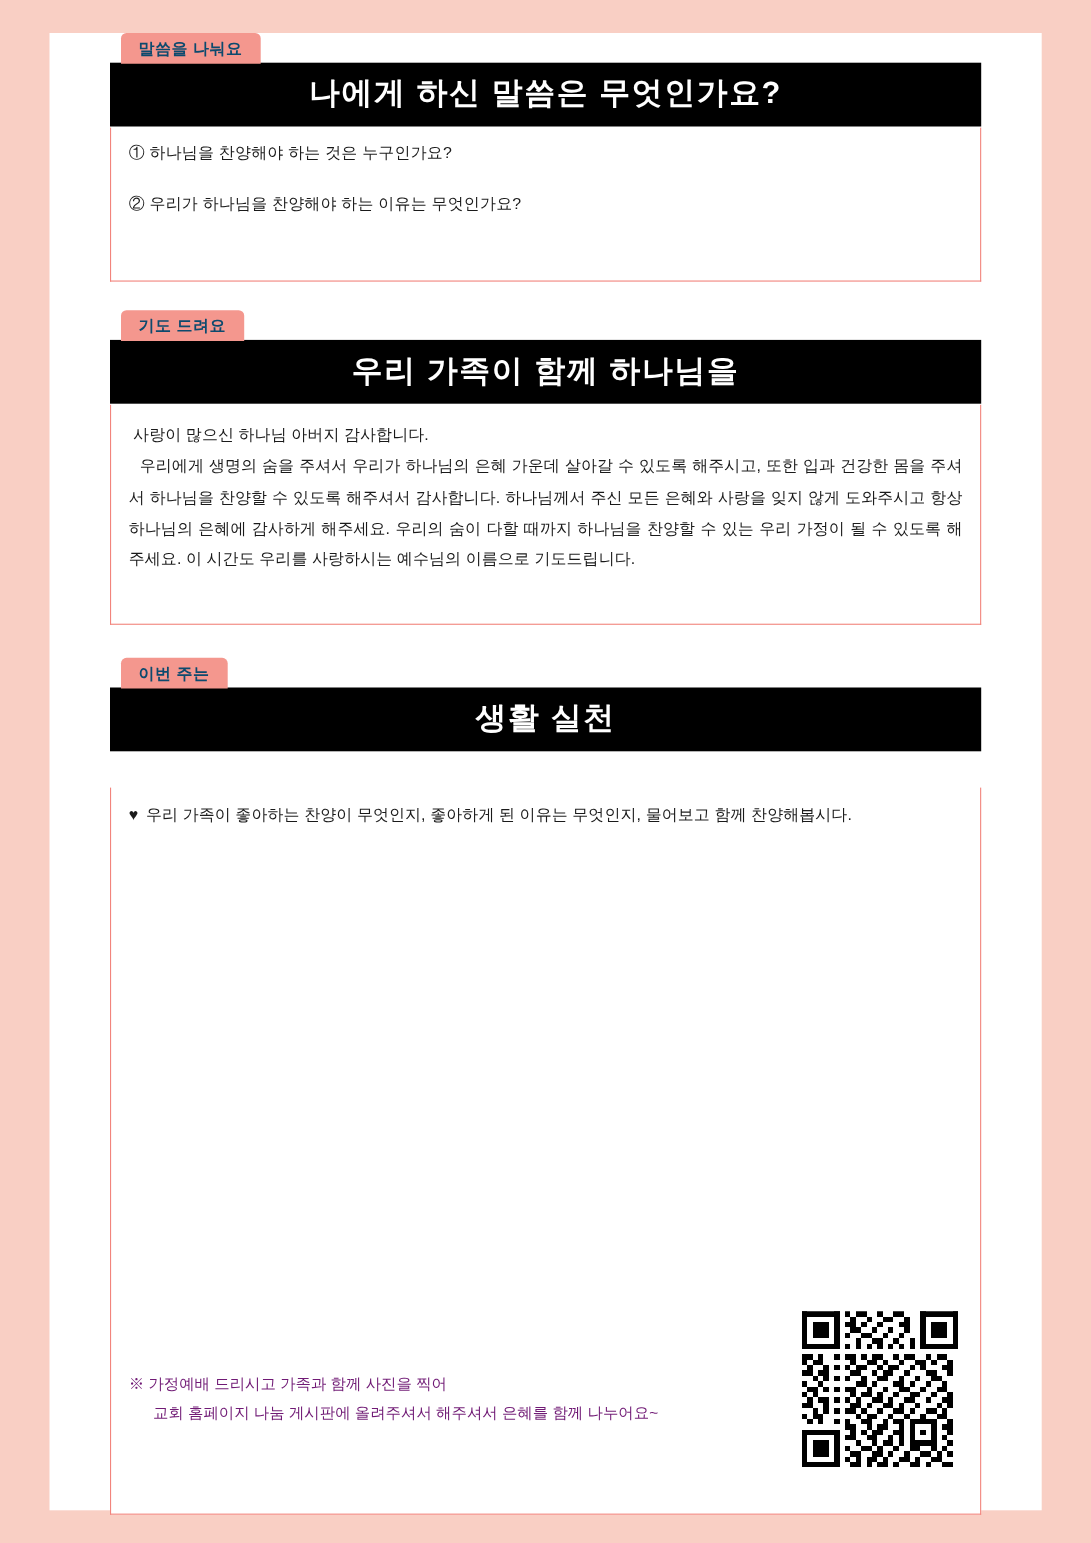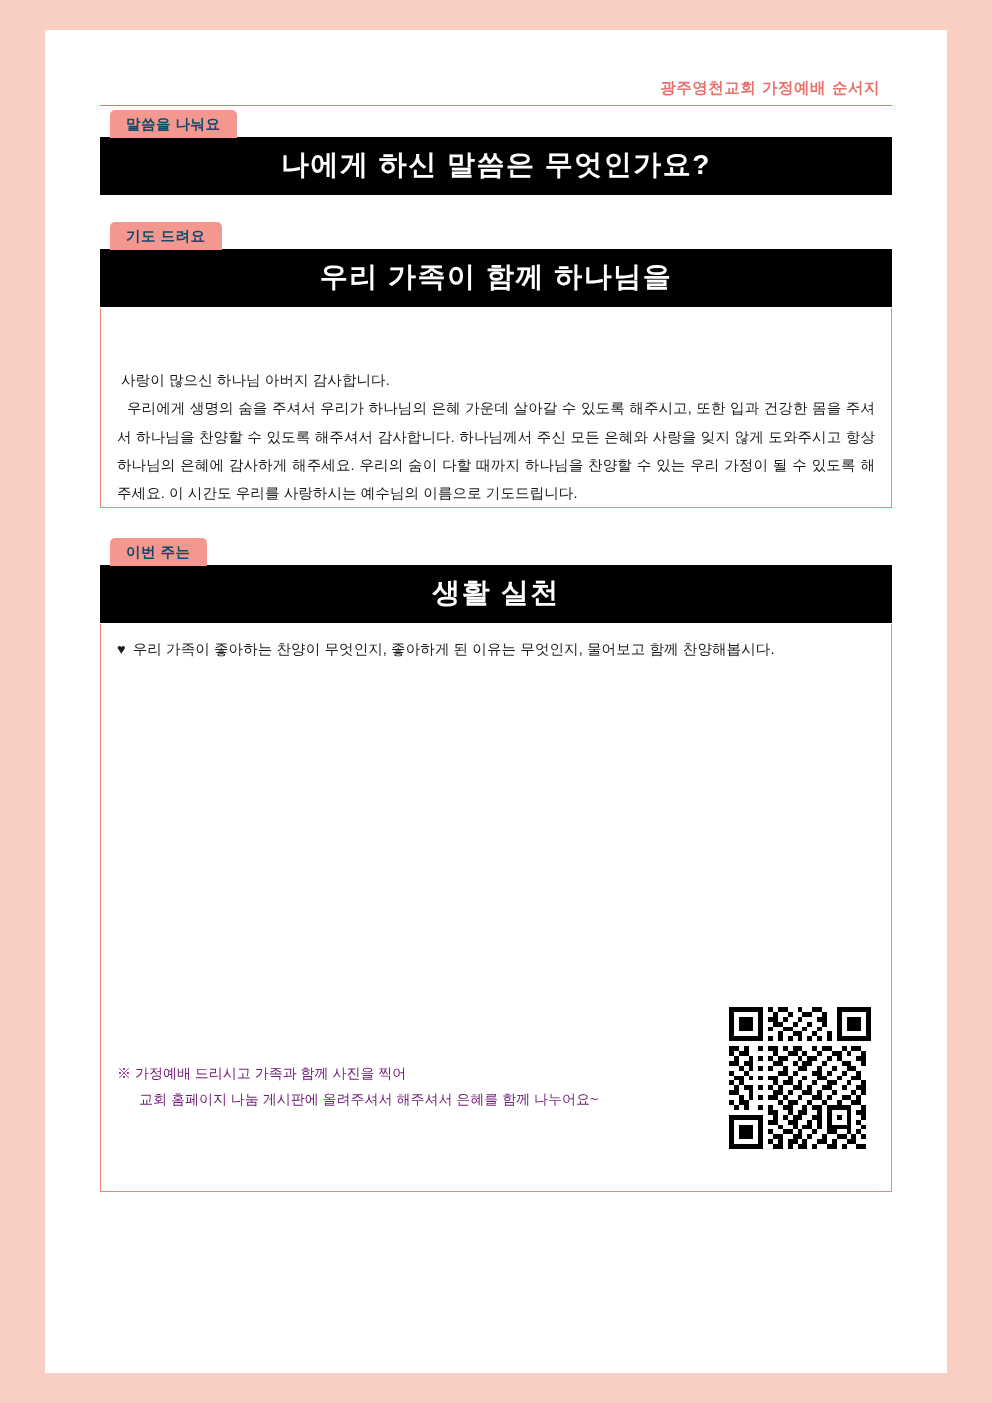--- a/index.html
+++ b/index.html
@@ -106,27 +106,27 @@
     color: #1a1a1a;
     line-height: 1.95;
     text-align: justify;
     text-justify: inter-ideograph;
     margin: 0;
     text-indent: 10px;
     letter-spacing: 0.1px;
   }
   .prayer-first {
     text-indent: 4px;
-    margin-top: 44px;
   }
 
   
   .practice-box {
-    height: 568px;
-    position: relative;
+    height: 661px;
+    position: relative;
+    margin-top: 32px;
   }
   .practice-item {
     font-size: 14.5px;
     color: #1a1a1a;
     line-height: 1.6;
     letter-spacing: 0.1px;
   }
   .heart {
     color: #1a1a1a;
     margin-right: 7px;
@@ -151,28 +151,28 @@
   }
   .spacer-sm { height: 26px; }
   .spacer-md { height: 30px; }
 </style>
 </head>
 <body>
 
 <div class="page">
   <div class="content">
 
-    <div class="header">
-      <div class="header-title">광주영천교회 가정예배 순서지</div>
-      <div class="header-rule"></div>
-    </div>
 
     <div class="section">
       <span class="tab">말씀을 나눠요</span>
       <div class="band">나에게 하신 말씀은 무엇인가요?</div>
+      <div class="box q-box">
+        <div class="q-line">① 하나님을 찬양해야 하는 것은 누구인가요?</div>
+        <div class="q-line">② 우리가 하나님을 찬양해야 하는 이유는 무엇인가요?</div>
+      </div>
     </div>
 
     <div class="spacer-sm"></div>
 
     <div class="section">
       <span class="tab">기도 드려요</span>
       <div class="band">우리 가족이 함께 하나님을</div>
       <div class="box prayer-box">
         <p class="prayer-p prayer-first">사랑이 많으신 하나님 아버지 감사합니다.</p>
         <p class="prayer-p">우리에게 생명의 숨을 주셔서 우리가 하나님의 은혜 가운데 살아갈 수 있도록 해주시고, 또한 입과 건강한 몸을 주셔서 하나님을 찬양할 수 있도록 해주셔서 감사합니다. 하나님께서 주신 모든 은혜와 사랑을 잊지 않게 도와주시고 항상 하나님의 은혜에 감사하게 해주세요. 우리의 숨이 다할 때까지 하나님을 찬양할 수 있는 우리 가정이 될 수 있도록 해주세요. 이 시간도 우리를 사랑하시는 예수님의 이름으로 기도드립니다.</p>

